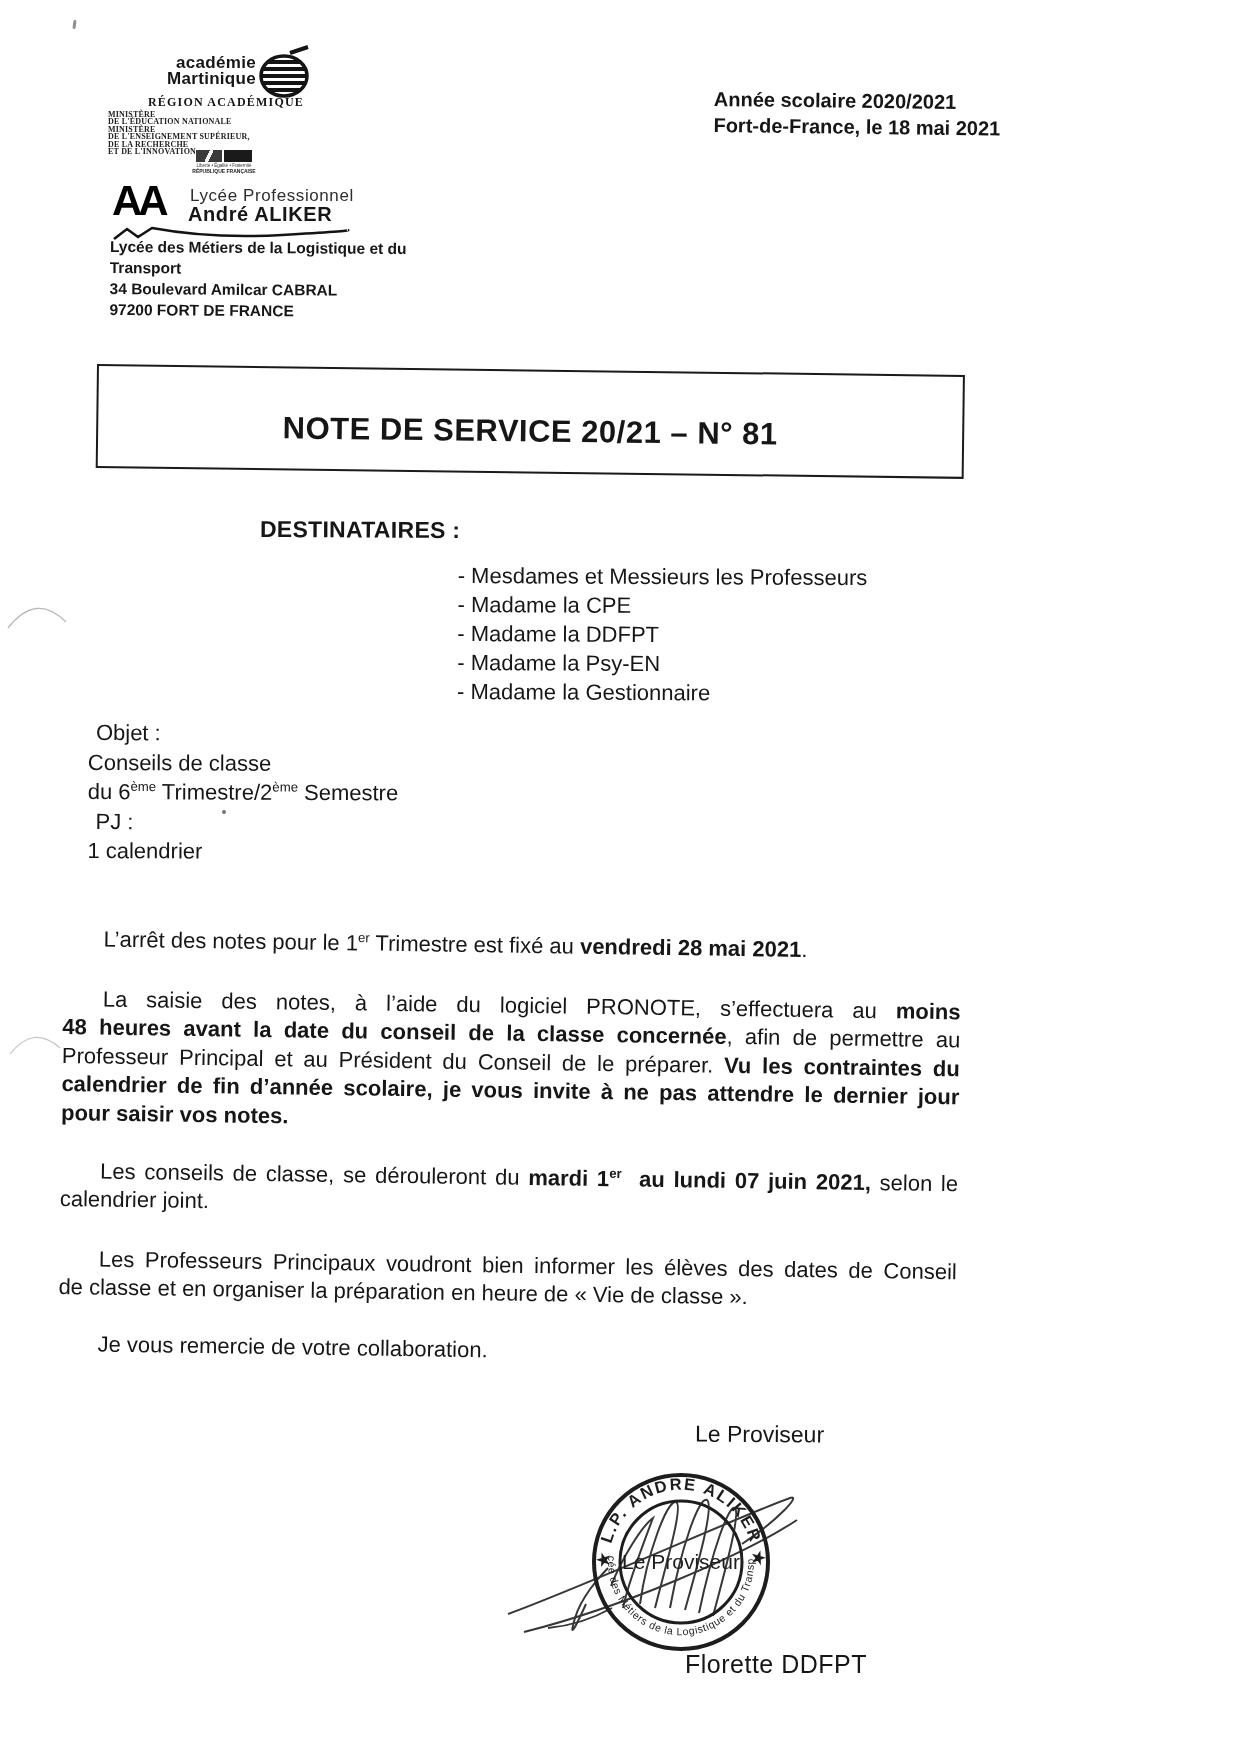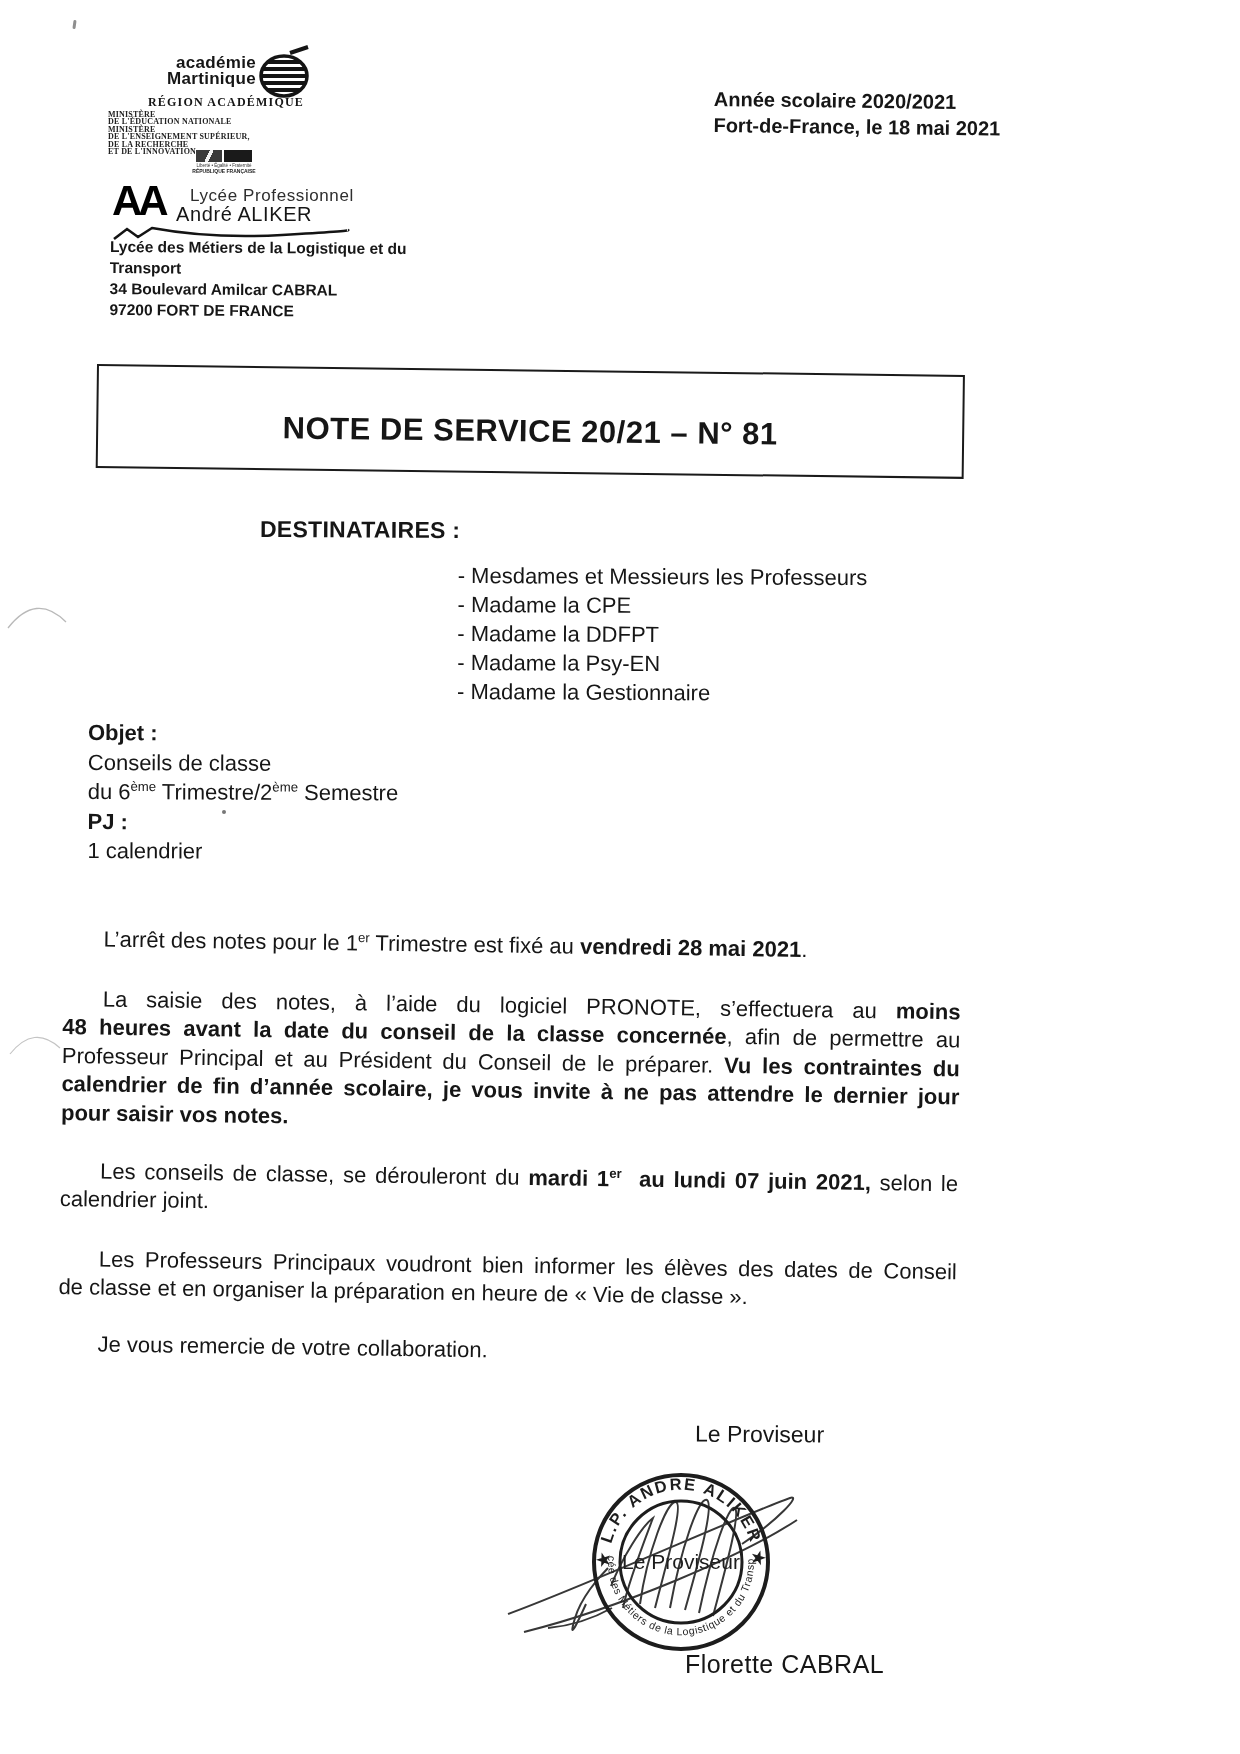--- a/index.html
+++ b/index.html
@@ -22,21 +22,21 @@
   .fb1{width:26px;height:12px;background:linear-gradient(115deg,#3a3a3a 44%,#f2f2f2 44%,#f2f2f2 56%,#3a3a3a 56%);}
   .fb2{width:28px;height:12px;background:#1a1a1a;}
   .flagtxt1{font-size:4.5px;line-height:5px;color:#333;margin-top:1px;}
   .flagtxt2{font-size:5px;line-height:6px;font-weight:700;color:#222;}
 
   
   .aa-block{left:112px;top:183px;width:270px;height:62px;}
   .aa-initials{position:absolute;left:0;top:-4px;font-size:42px;font-weight:800;
                letter-spacing:-4px;line-height:44px;color:#000000;}
   .school-type{position:absolute;left:78px;top:3px;font-size:17px;color:#2e2e2e;letter-spacing:.6px;}
-  .school-name{position:absolute;left:64px;top:20px;font-size:20px;font-weight:400;letter-spacing:.6px;}
+  .school-name{position:absolute;left:76px;top:20px;font-size:20px;font-weight:700;letter-spacing:.6px;}
   .swoosh{position:absolute;left:0;top:42px;}
 
   .addr{left:110px;top:236px;font-size:15.5px;font-weight:700;line-height:21px;
         transform:rotate(.4deg);transform-origin:0 0;}
 
   .dateblk{left:714px;top:86px;font-size:20px;font-weight:700;line-height:26px;
            transform:rotate(.7deg);transform-origin:0 0;}
 
   
   .title-box{left:97px;top:364px;width:868px;height:104px;border:2.5px solid #1a1a1a;
@@ -44,21 +44,21 @@
   .title-text{margin-top:42px;font-size:31px;font-weight:700;letter-spacing:.5px;}
 
   
   .recips{left:260px;top:516px;transform:rotate(.3deg);transform-origin:0 0;width:640px;height:200px;}
   .recips-label{font-size:23px;font-weight:700;letter-spacing:.3px;}
   .recip-list{position:absolute;left:198px;top:44px;font-size:22px;line-height:29px;white-space:nowrap;}
 
   
   .objet{left:88px;top:718px;font-size:22px;line-height:29.5px;
          transform:rotate(.25deg);transform-origin:0 0;}
-  .lbl{font-weight:700;}
+  .lbl{font-weight:400;margin-left:8px;}
 
   
   .bodytext{left:64px;top:915px;width:898px;height:480px;
             transform:rotate(.85deg);transform-origin:0 0;
             font-size:22px;line-height:28.4px;}
   .para{position:absolute;left:0;width:898px;}
   .pline{text-align:justify;}
   .pline.j{text-align-last:justify;}
   .pline.ind{text-indent:40px;}
   .b{font-weight:700;}
@@ -217,15 +217,15 @@
       <path d="M34,176 C130,152 252,100 307,64"></path>
       <path d="M121,130 C132,102 152,70 163,62 C150,96 137,132 133,152"></path>
       <path d="M150,148 C157,98 177,44 186,46 C194,49 175,112 165,152"></path>
       <path d="M180,152 C191,92 209,40 217,44 C225,50 205,118 195,154"></path>
       <path d="M209,157 C222,95 239,48 245,52 C251,58 233,122 223,160"></path>
       <path d="M96,148 C86,170 78,186 85,162 C91,142 108,122 118,112"></path>
       <path d="M58,172 C80,170 104,162 122,152"></path>
     </g>
   </svg>
 
-  <div class="abs signame">Florette CABRAL</div>
+  <div class="abs signame">Florette DDFPT</div>
 
 </div>
 
 </body></html>

